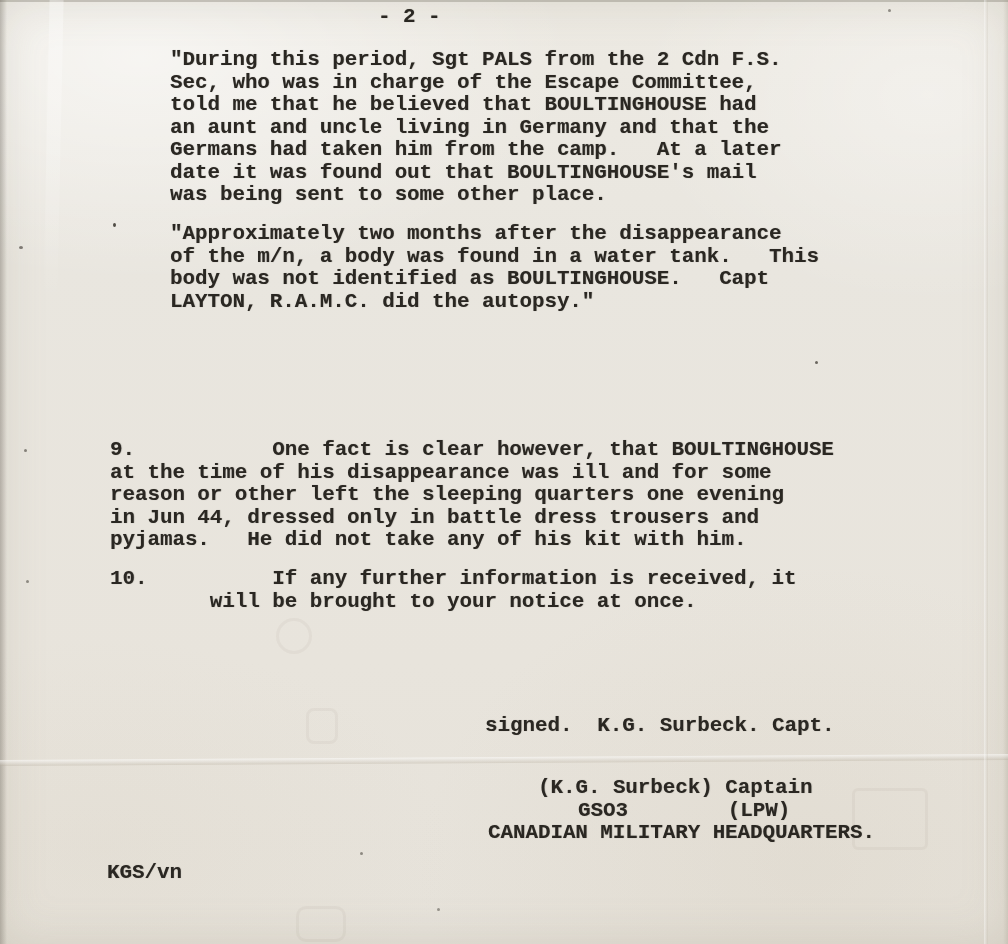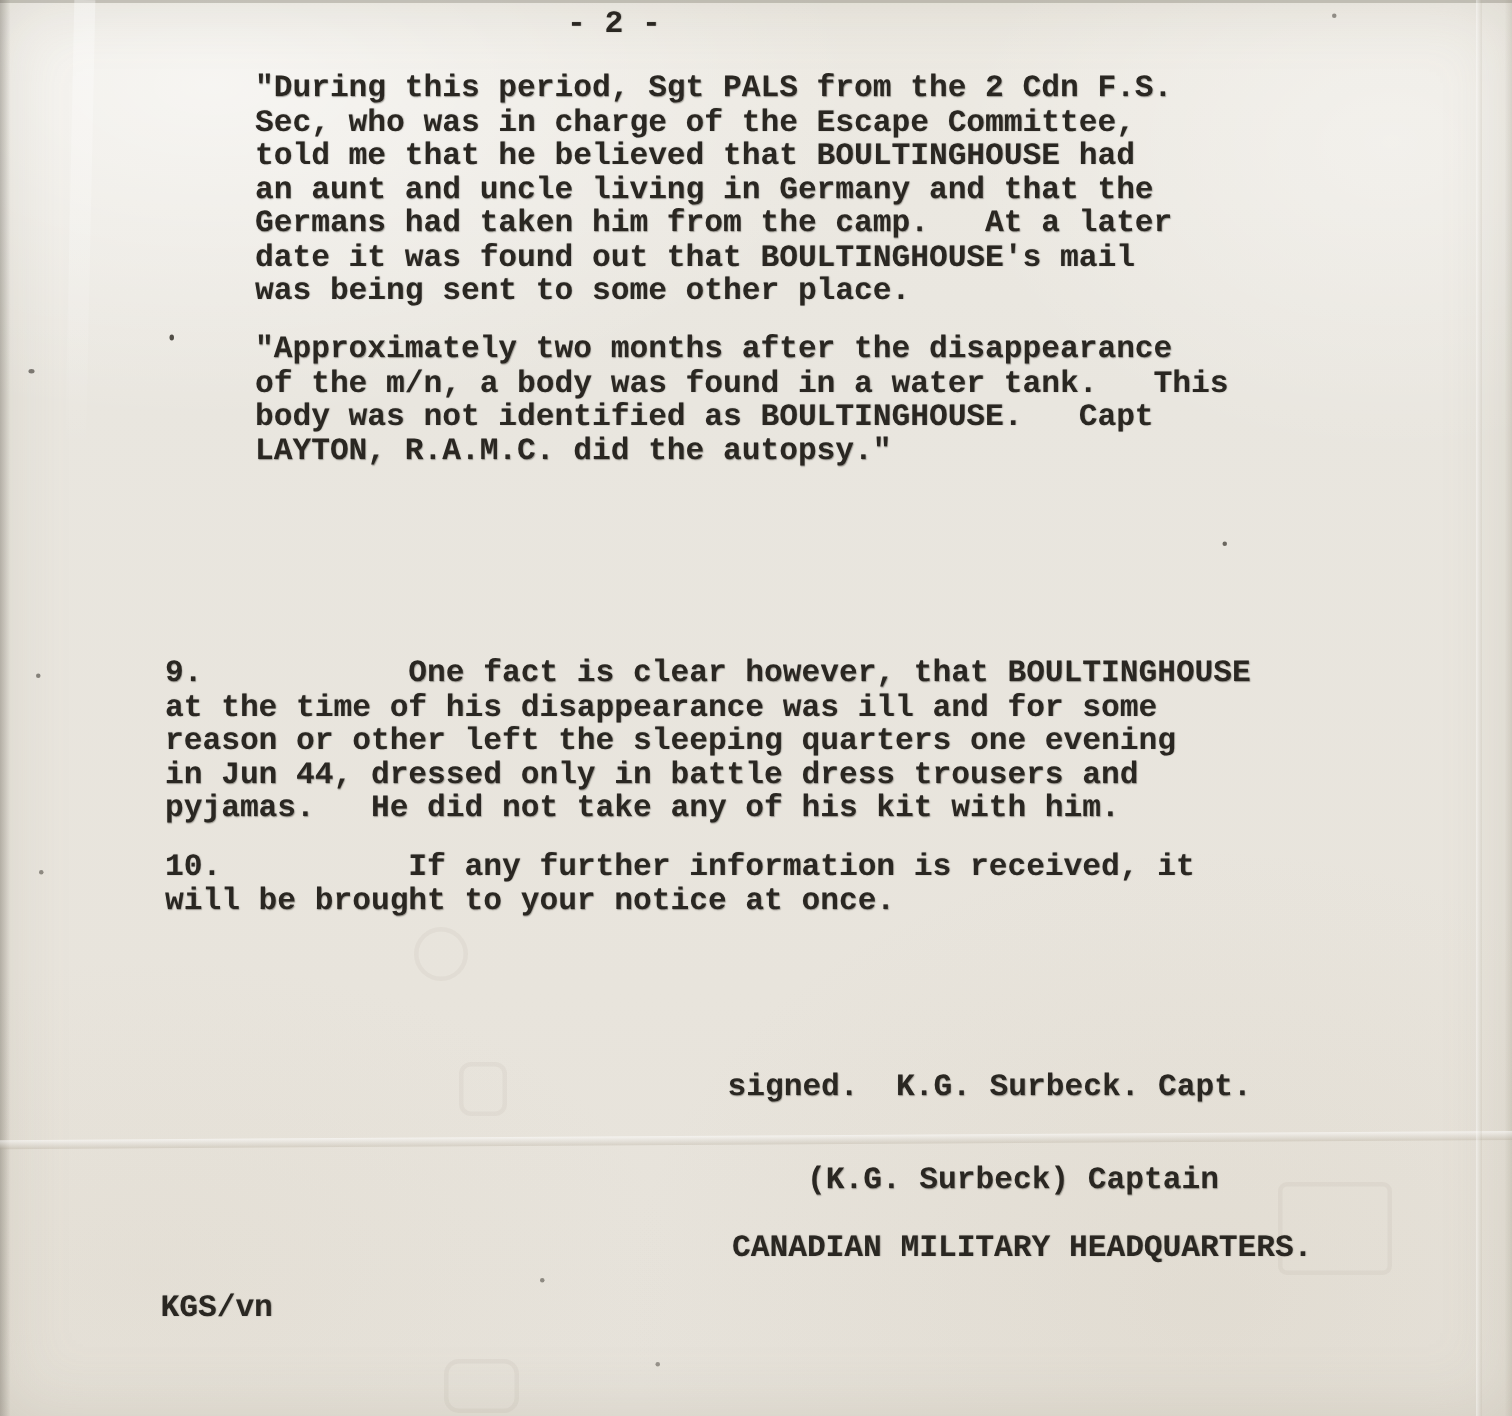--- a/index.html
+++ b/index.html
@@ -24,21 +24,21 @@
     font-weight:700;
     color:#2a2722;
     white-space:pre-wrap;
     text-shadow:0.4px 0.4px 0.8px rgba(42,39,34,0.45);
   }
   .pagenum{left:378px;top:6px;}
   .q1{left:170px;top:49px;}
   .q2{left:170px;top:223px;}
   .p8{left:110px;top:330px;}
   .p9{left:110px;top:439px;}
-  .p10{left:110px;top:568px;}
+  .p10{left:110px;top:568px;text-align:center;}
   .sig-signed{left:485px;top:715px;}
   .sig-name{left:538px;top:777px;}
   .sig-role{left:578px;top:800px;}
   .sig-org{left:488px;top:822px;}
   .initials{left:107px;top:862px;font-family:Liberation Mono, monospace;}
 
   .edge-top{position:absolute;top:0;left:0;right:0;height:2px;background:rgba(95,88,76,0.28);}
   .edge-left{position:absolute;top:0;left:0;bottom:0;width:7px;
     background:linear-gradient(90deg,rgba(80,74,64,0.30),rgba(80,74,64,0) 100%);}
   .edge-right{position:absolute;top:0;right:0;bottom:0;width:5px;
@@ -109,17 +109,18 @@
   <div class="typed p9">9.           One fact is clear however, that BOULTINGHOUSE
 at the time of his disappearance was ill and for some
 reason or other left the sleeping quarters one evening
 in Jun 44, dressed only in battle dress trousers and
 pyjamas.   He did not take any of his kit with him.</div>
   <div class="typed p10">10.          If any further information is received, it
 will be brought to your notice at once.</div>
 
   <div class="typed sig-name">(K.G. Surbeck) Captain</div>
   <div class="typed sig-signed">signed.  K.G. Surbeck. Capt.</div>
+  <div class="typed sig-role">GSO3        (LPW)</div>
   <div class="typed sig-org">CANADIAN MILITARY HEADQUARTERS.</div>
 
   <div class="typed initials">KGS/vn</div>
 
 </div>
 
 </body></html>

